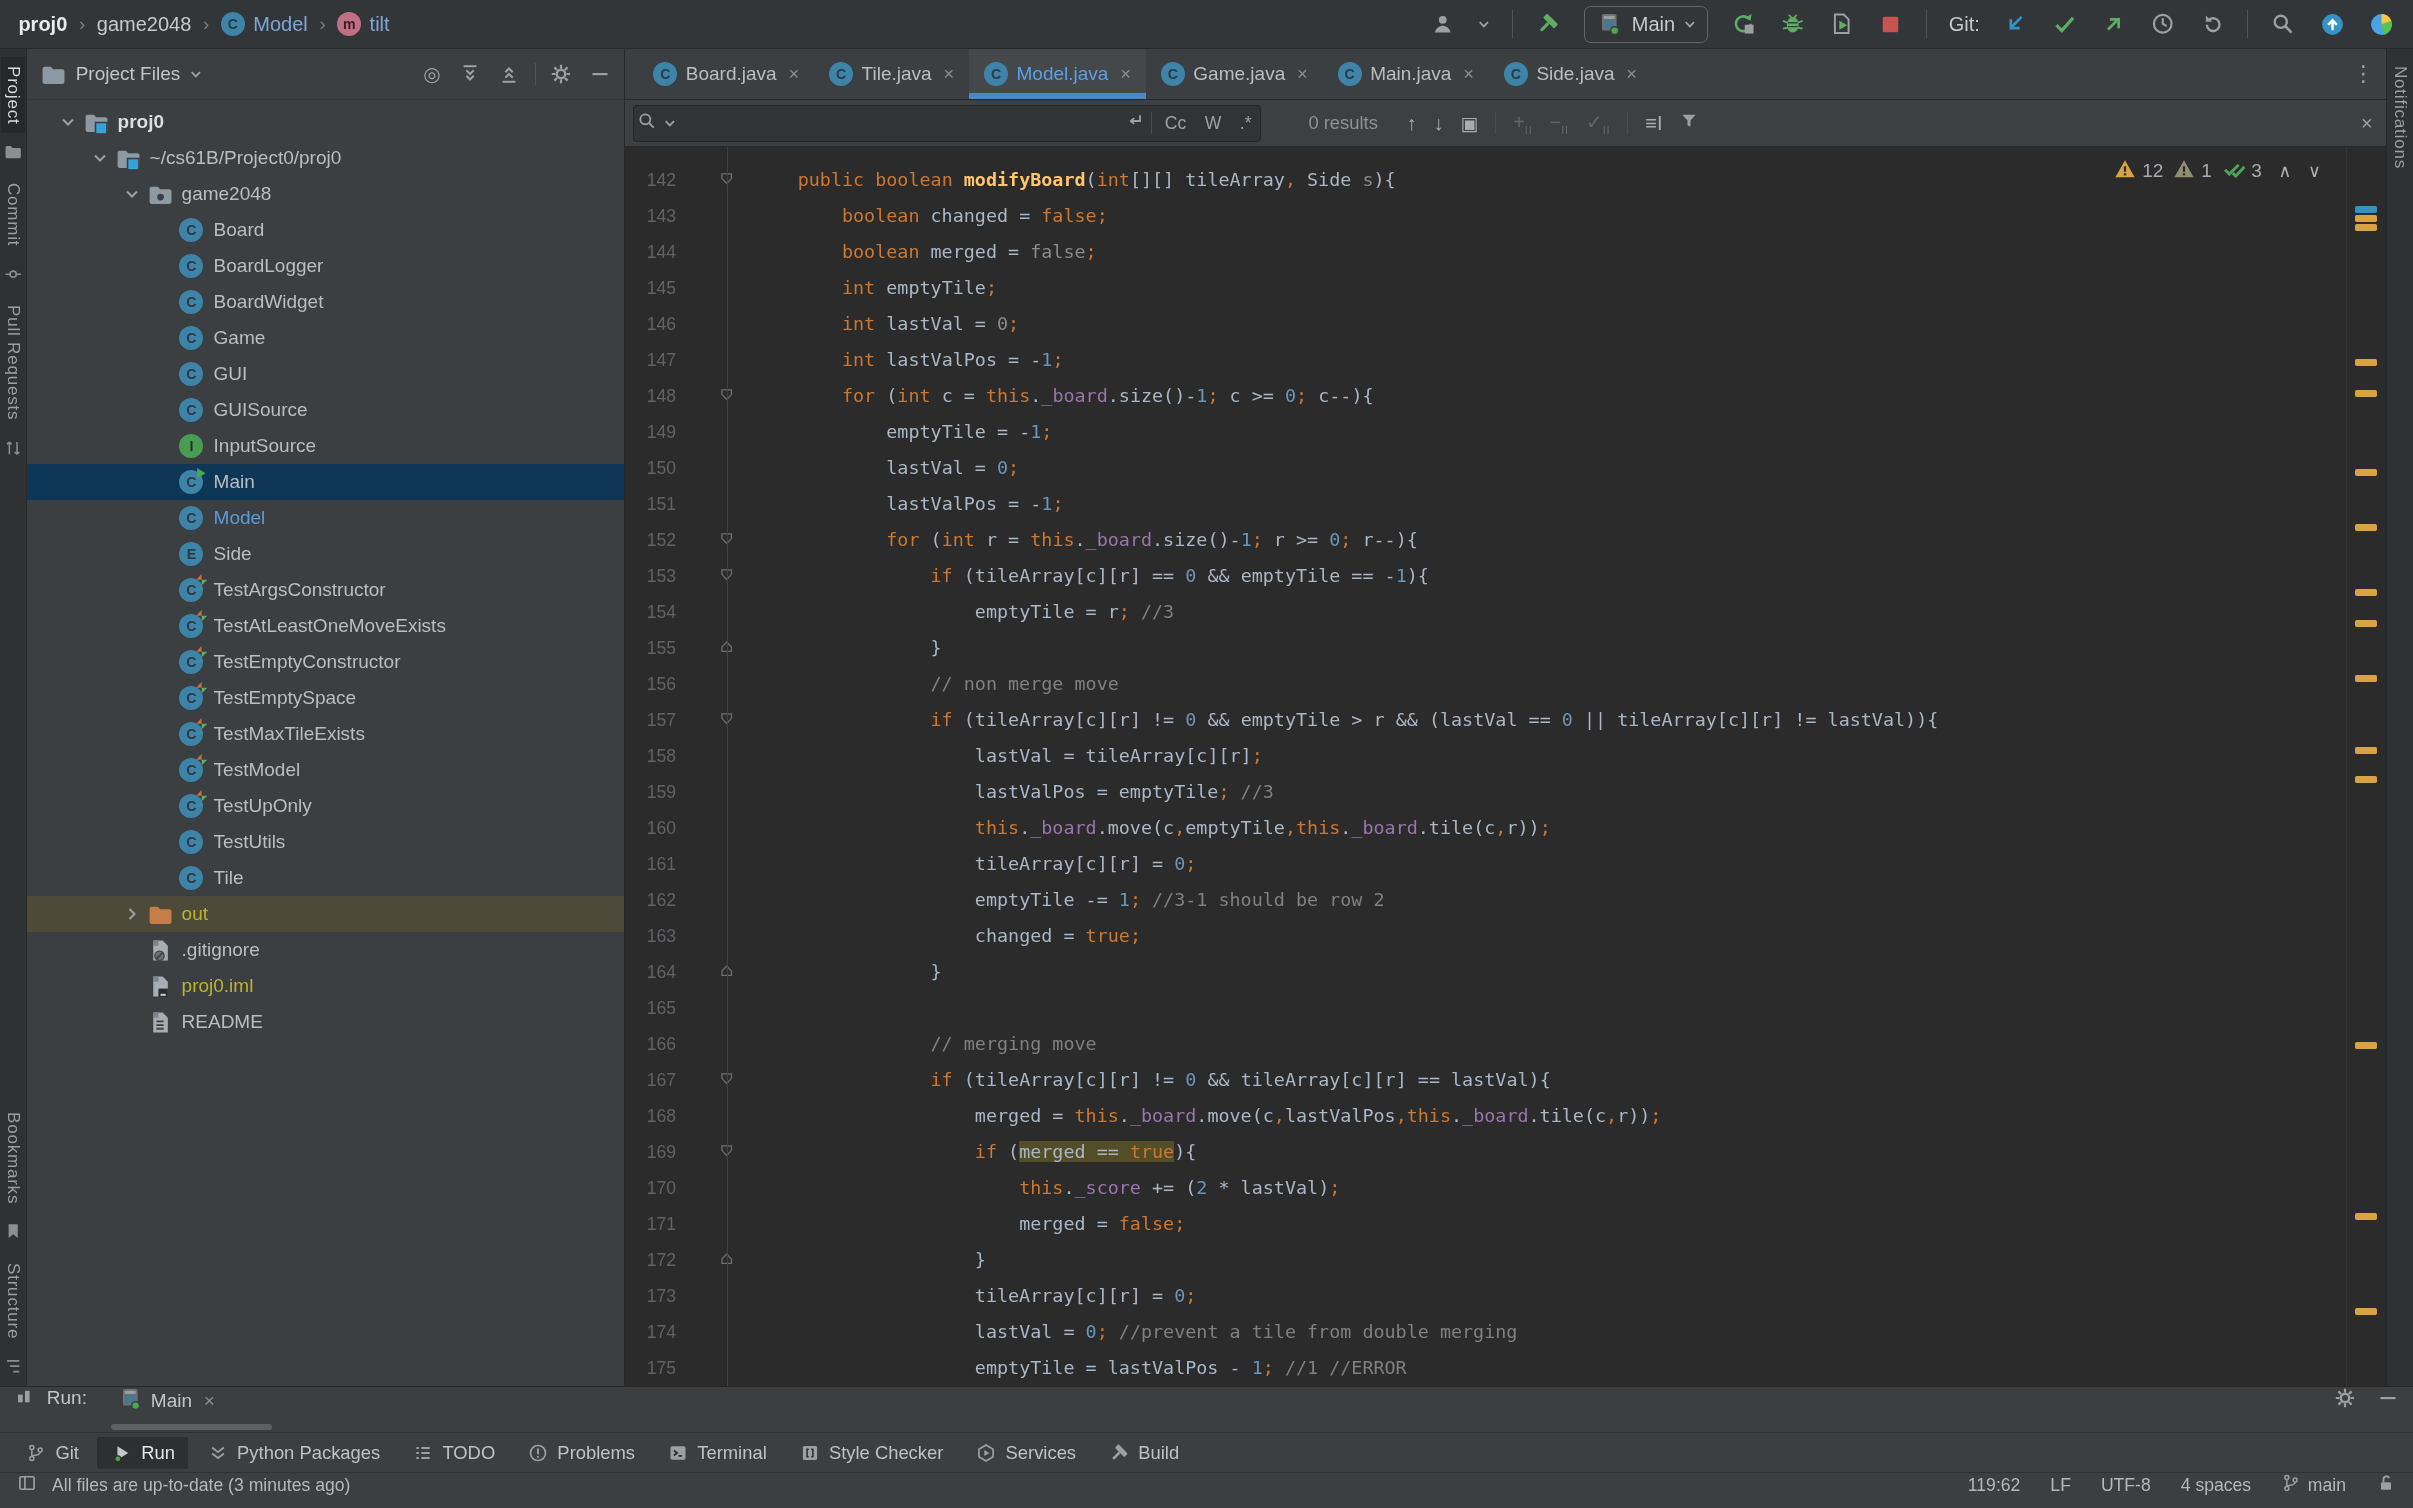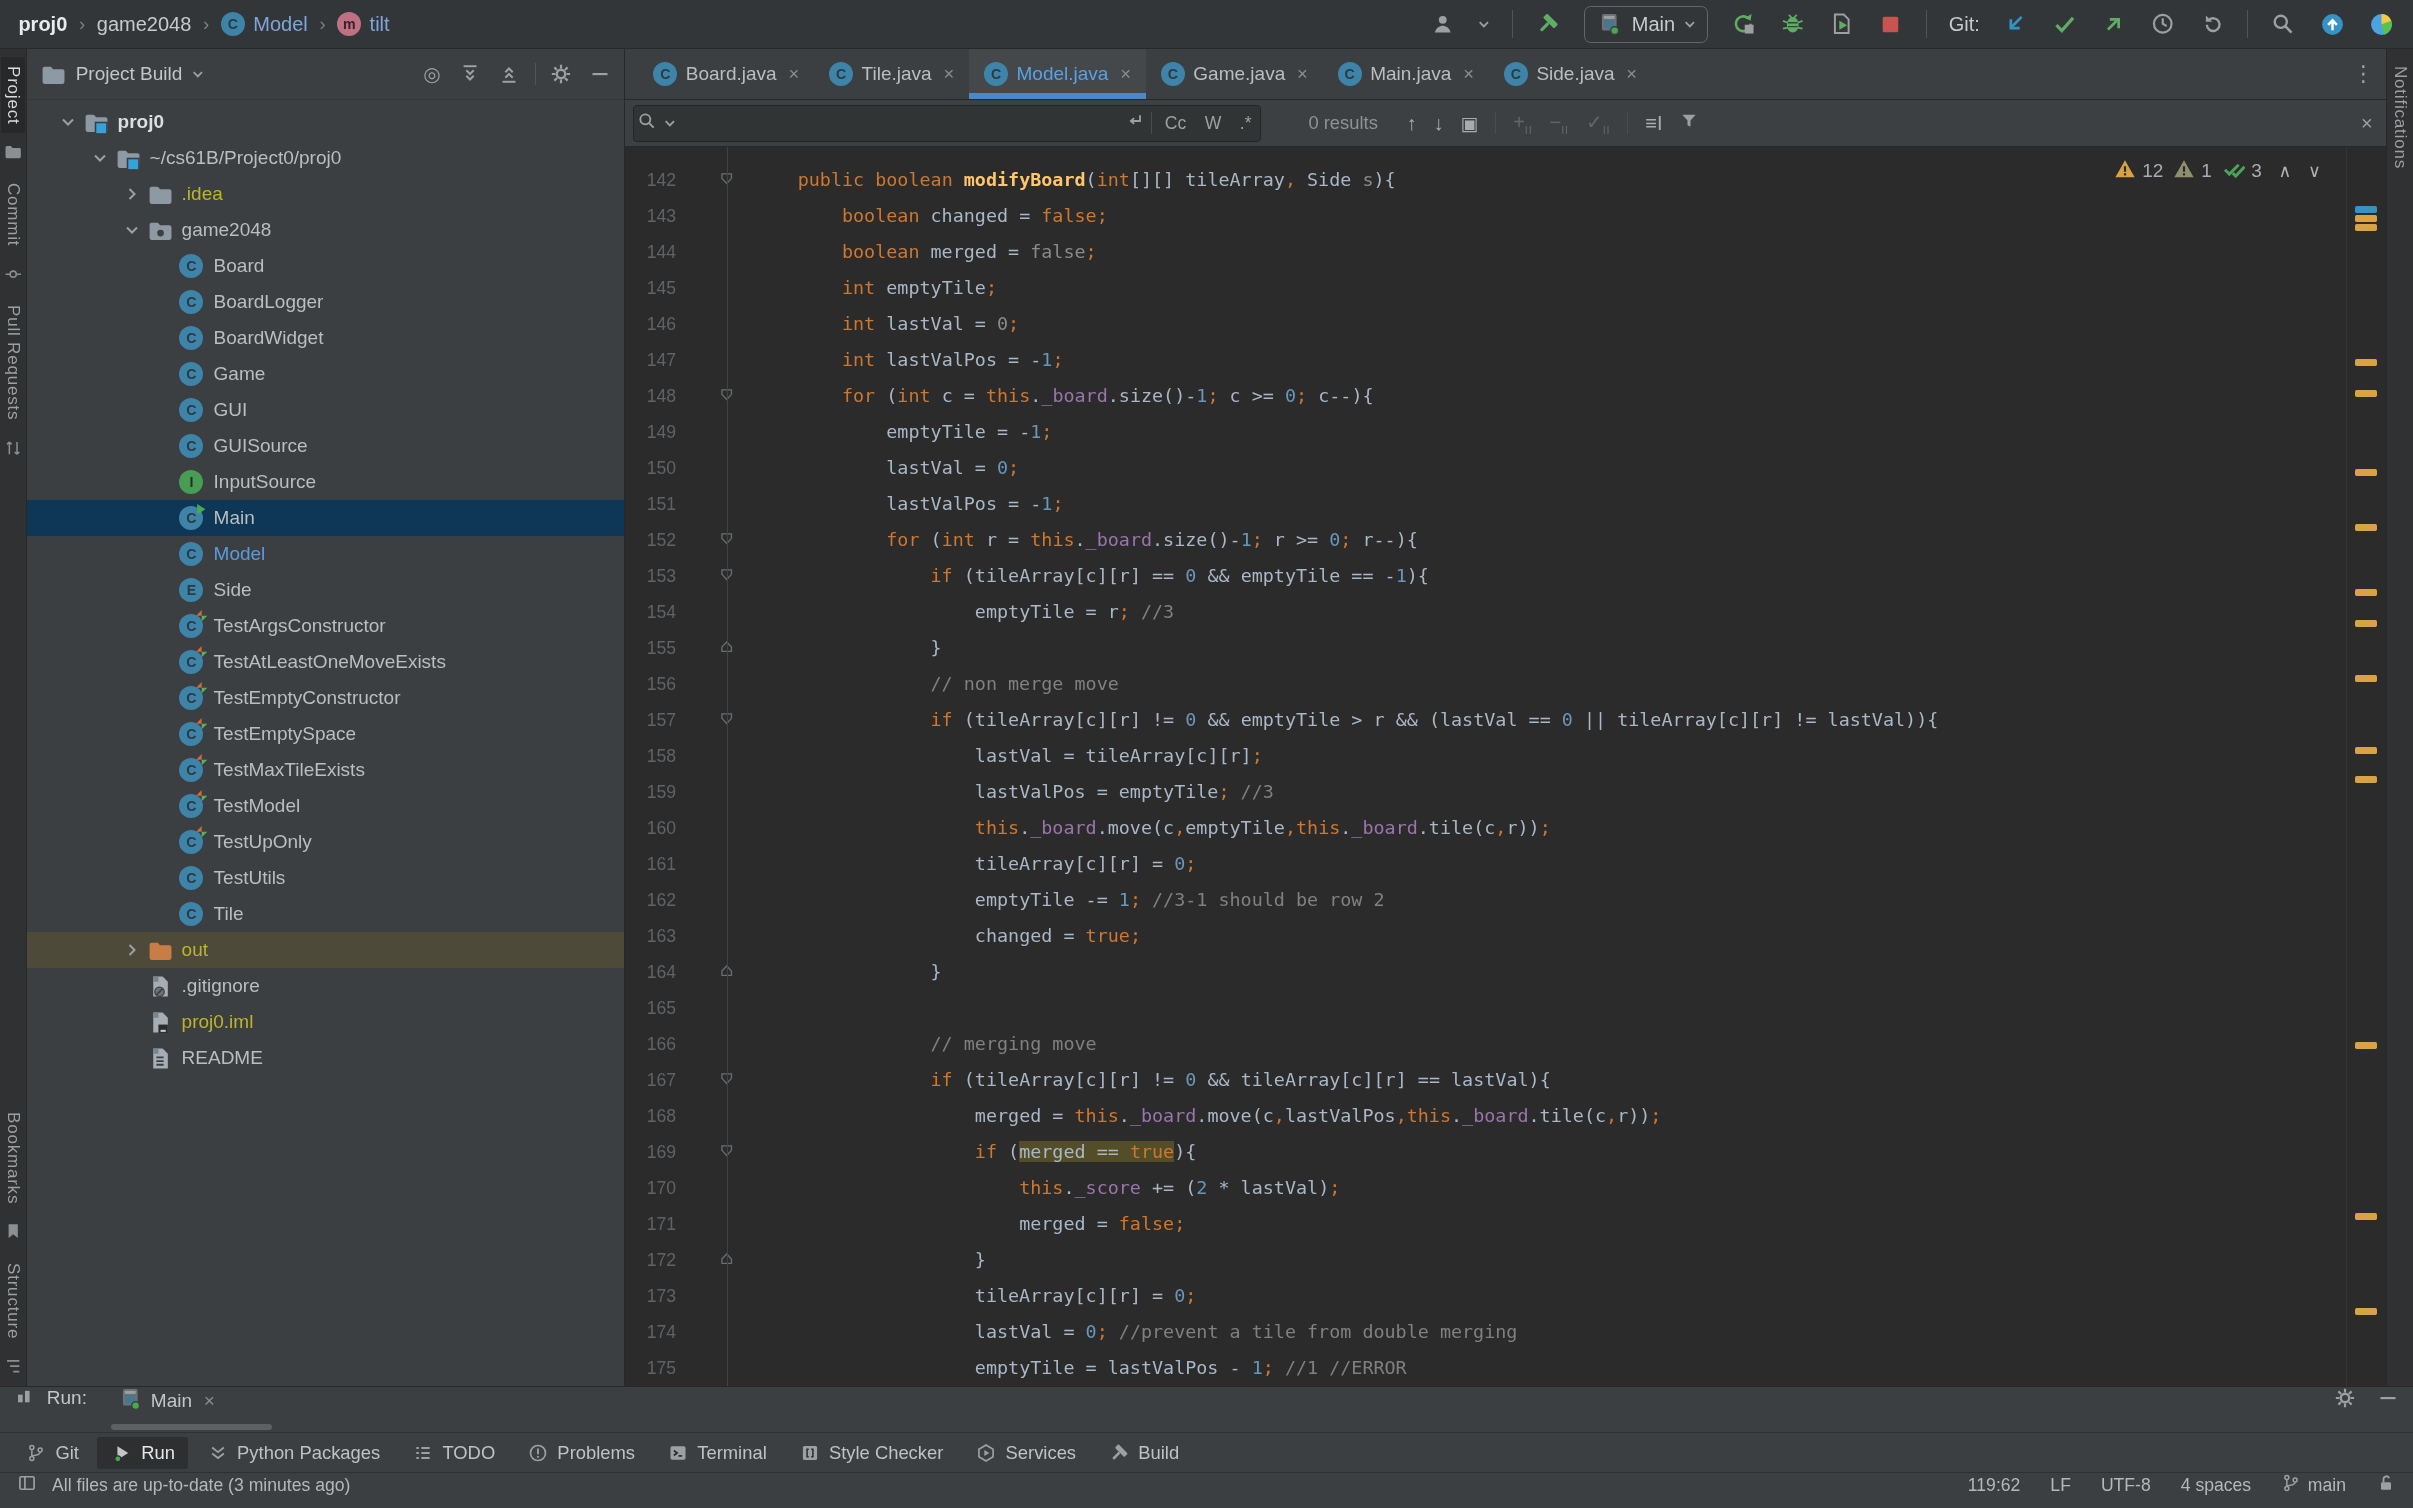--- a/index.html
+++ b/index.html
@@ -311,21 +311,21 @@
     </div>
 
     <div class="panel">
       <div class="panel-head">
         <span class="panel-title">
           <span class="ticon">
               <svg width="25" height="25" viewBox="0 0 24 24">
                 <path d="M2.5 6.5c0-1.1.9-2 2-2h6l2 2.5h9c1.1 0 2 .9 2 2v10c0 1.1-.9 2-2 2h-17c-1.1 0-2-.9-2-2z" fill="#8d99a3"></path>
               </svg>
             </span>
-          <span>Project Build</span>
+          <span>Project Files</span>
           <span class="ticon" style="width:11.7px">
               <svg width="11.7" height="11.7" viewBox="0 0 14 12">
                 <path d="M2 4l5 5 5-5" stroke="#9da0a2" stroke-width="2.2" fill="none"></path>
               </svg>
             </span>
         </span>
         <span class="panel-head-icons">
           <span class="phicon glyph">◎</span>
           <span class="phicon">
               <svg width="22" height="22" viewBox="0 0 24 24">
@@ -374,33 +374,20 @@
                 <path d="M6 9l6 6 6-6" stroke="#9da0a2" stroke-width="2.4" fill="none"></path>
               </svg>
             </span>
             <span class="ticon2">
               <svg width="25" height="25" viewBox="0 0 24 24">
                 <path d="M2.5 6.5c0-1.1.9-2 2-2h6l2 2.5h9c1.1 0 2 .9 2 2v10c0 1.1-.9 2-2 2h-17c-1.1 0-2-.9-2-2z" fill="#8d99a3"></path>
                 <rect x="12" y="12" width="11" height="11" fill="#35a2d8" stroke="#3c3f41" stroke-width="1.5"></rect>
               </svg>
             </span>
             <span class="lbl ">~/cs61B/Project0/proj0</span>
-          </div>
-          <div class="trow" style="padding-left: 94px;">
-            <span class="chev">
-              <svg width="20" height="20" viewBox="0 0 24 24">
-                <path d="M9 6l6 6-6 6" stroke="#9da0a2" stroke-width="2.4" fill="none"></path>
-              </svg>
-            </span>
-            <span class="ticon2">
-              <svg width="25" height="25" viewBox="0 0 24 24">
-                <path d="M2.5 6.5c0-1.1.9-2 2-2h6l2 2.5h9c1.1 0 2 .9 2 2v10c0 1.1-.9 2-2 2h-17c-1.1 0-2-.9-2-2z" fill="#8d99a3"></path>
-              </svg>
-            </span>
-            <span class="lbl olive">.idea</span>
           </div>
           <div class="trow" style="padding-left: 94px;">
             <span class="chev">
               <svg width="20" height="20" viewBox="0 0 24 24">
                 <path d="M6 9l6 6 6-6" stroke="#9da0a2" stroke-width="2.4" fill="none"></path>
               </svg>
             </span>
             <span class="ticon2">
               <svg width="25" height="25" viewBox="0 0 24 24">
                 <path d="M2.5 6.5c0-1.1.9-2 2-2h6l2 2.5h9c1.1 0 2 .9 2 2v10c0 1.1-.9 2-2 2h-17c-1.1 0-2-.9-2-2z" fill="#8d99a3"></path>

